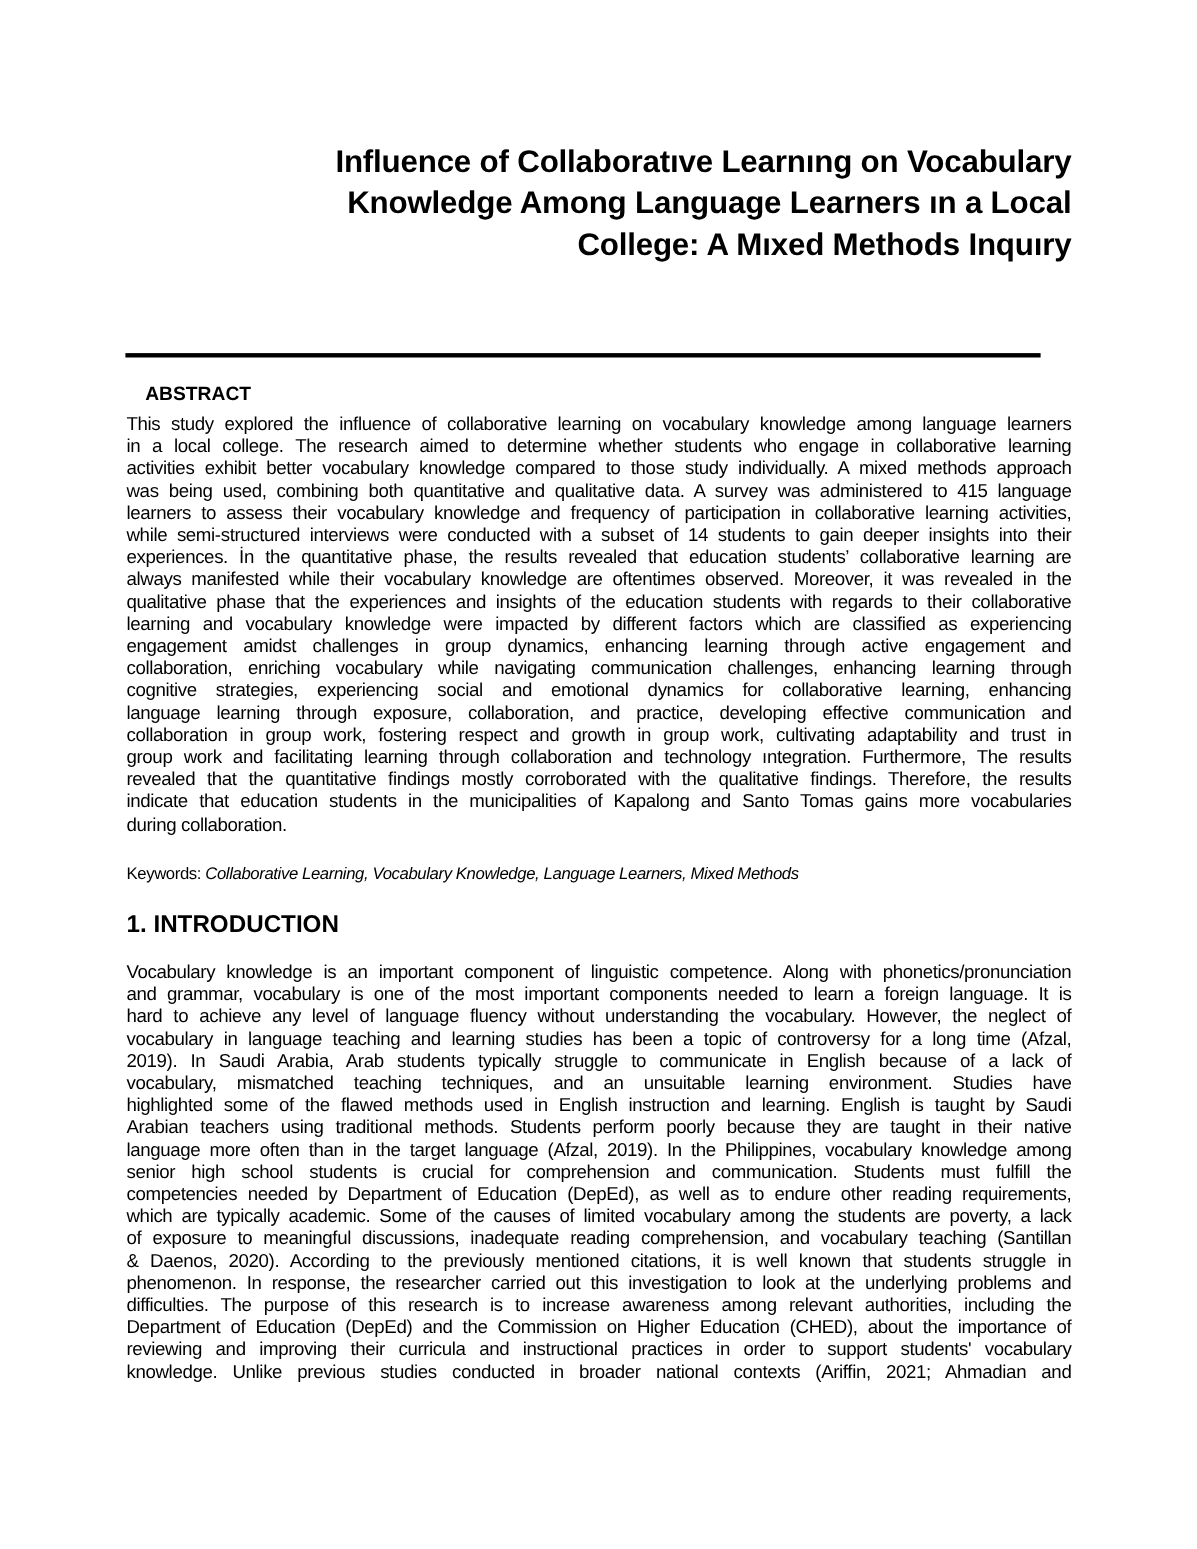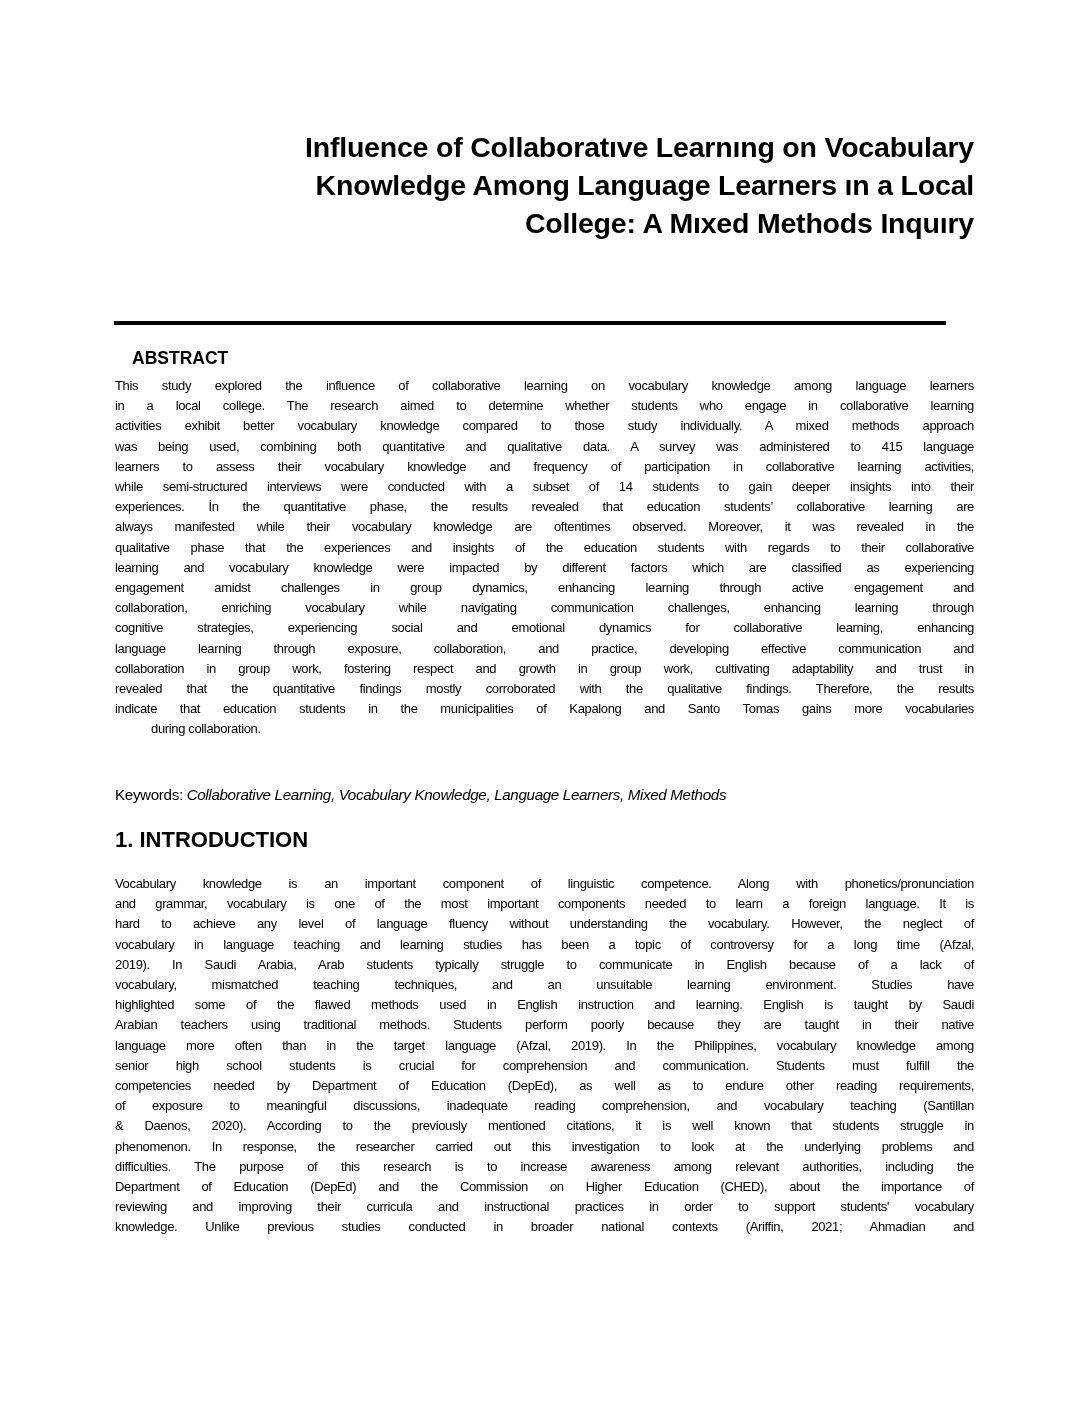--- a/index.html
+++ b/index.html
@@ -13,25 +13,25 @@
   .title span { display: block; white-space: nowrap; }
   .rule {
     position: absolute; left: 114px; top: 321px; width: 832px; height: 4px; background: #000;
   }
   .h-abstract {
     position: absolute; left: 115px; top: 330px;
     font-family: "Liberation Sans", sans-serif; font-weight: bold; font-size: 17.5px; line-height: 22px;
   }
   .body-text {
     position: absolute; left: 115px; width: 859px;
-    font-family: "Liberation Sans", sans-serif; font-size: 13px; line-height: 20.2px;
+    font-family: "Liberation Sans", sans-serif; font-size: 17px; line-height: 20.2px;
     text-align: justify; letter-spacing: -0.35px;
   }
   .body-text .ln { display: block; white-space: nowrap; text-align-last: justify; }
-  .body-text .ln.last { text-align-last: left; margin-left: 36px; }
+  .body-text .ln.last { text-align-last: left; }
   .abstract-text { top: 376px; }
   .keywords {
     position: absolute; left: 115px; top: 785px;
     font-family: "Liberation Sans", sans-serif; font-size: 15.2px; line-height: 20px; letter-spacing: -0.35px;
   }
   .keywords i { }
   .h-intro {
     position: absolute; left: 115px; top: 829px;
     font-family: "Liberation Sans", sans-serif; font-weight: bold; font-size: 22px; line-height: 22px;
   }
@@ -61,20 +61,21 @@
     <span class="ln">while semi-structured interviews were conducted with a subset of 14 students to gain deeper insights into their</span>
     <span class="ln">experiences. İn the quantitative phase, the results revealed that education students’ collaborative learning are</span>
     <span class="ln">always manifested while their vocabulary knowledge are oftentimes observed. Moreover, it was revealed in the</span>
     <span class="ln">qualitative phase that the experiences and insights of the education students with regards to their collaborative</span>
     <span class="ln">learning and vocabulary knowledge were impacted by different factors which are classified as experiencing</span>
     <span class="ln">engagement amidst challenges in group dynamics, enhancing learning through active engagement and</span>
     <span class="ln">collaboration, enriching vocabulary while navigating communication challenges, enhancing learning through</span>
     <span class="ln">cognitive strategies, experiencing social and emotional dynamics for collaborative learning, enhancing</span>
     <span class="ln">language learning through exposure, collaboration, and practice, developing effective communication and</span>
     <span class="ln">collaboration in group work, fostering respect and growth in group work, cultivating adaptability and trust in</span>
+    <span class="ln">group work and facilitating learning through collaboration and technology ıntegration. Furthermore, The results</span>
     <span class="ln">revealed that the quantitative findings mostly corroborated with the qualitative findings. Therefore, the results</span>
     <span class="ln">indicate that education students in the municipalities of Kapalong and Santo Tomas gains more vocabularies</span>
     <span class="ln last">during collaboration.</span>
   </div>
 
   <div class="keywords">
     <span>Keywords: </span><i>Collaborative Learning, Vocabulary Knowledge, Language Learners, Mixed Methods</i>
   </div>
 
   <h2 class="h-intro" style="margin:0;">1. INTRODUCTION</h2>
@@ -84,20 +85,21 @@
     <span class="ln">and grammar, vocabulary is one of the most important components needed to learn a foreign language. It is</span>
     <span class="ln">hard to achieve any level of language fluency without understanding the vocabulary. However, the neglect of</span>
     <span class="ln">vocabulary in language teaching and learning studies has been a topic of controversy for a long time (Afzal,</span>
     <span class="ln">2019). In Saudi Arabia, Arab students typically struggle to communicate in English because of a lack of</span>
     <span class="ln">vocabulary, mismatched teaching techniques, and an unsuitable learning environment. Studies have</span>
     <span class="ln">highlighted some of the flawed methods used in English instruction and learning. English is taught by Saudi</span>
     <span class="ln">Arabian teachers using traditional methods. Students perform poorly because they are taught in their native</span>
     <span class="ln">language more often than in the target language (Afzal, 2019). In the Philippines, vocabulary knowledge among</span>
     <span class="ln">senior high school students is crucial for comprehension and communication. Students must fulfill the</span>
     <span class="ln">competencies needed by Department of Education (DepEd), as well as to endure other reading requirements,</span>
+    <span class="ln">which are typically academic. Some of the causes of limited vocabulary among the students are poverty, a lack</span>
     <span class="ln">of exposure to meaningful discussions, inadequate reading comprehension, and vocabulary teaching (Santillan</span>
     <span class="ln">&amp; Daenos, 2020). According to the previously mentioned citations, it is well known that students struggle in</span>
     <span class="ln">phenomenon. In response, the researcher carried out this investigation to look at the underlying problems and</span>
     <span class="ln">difficulties. The purpose of this research is to increase awareness among relevant authorities, including the</span>
     <span class="ln">Department of Education (DepEd) and the Commission on Higher Education (CHED), about the importance of</span>
     <span class="ln">reviewing and improving their curricula and instructional practices in order to support students' vocabulary</span>
     <span class="ln">knowledge. Unlike previous studies conducted in broader national contexts (Ariffin, 2021; Ahmadian and</span>
   </div>
 
 </div>

